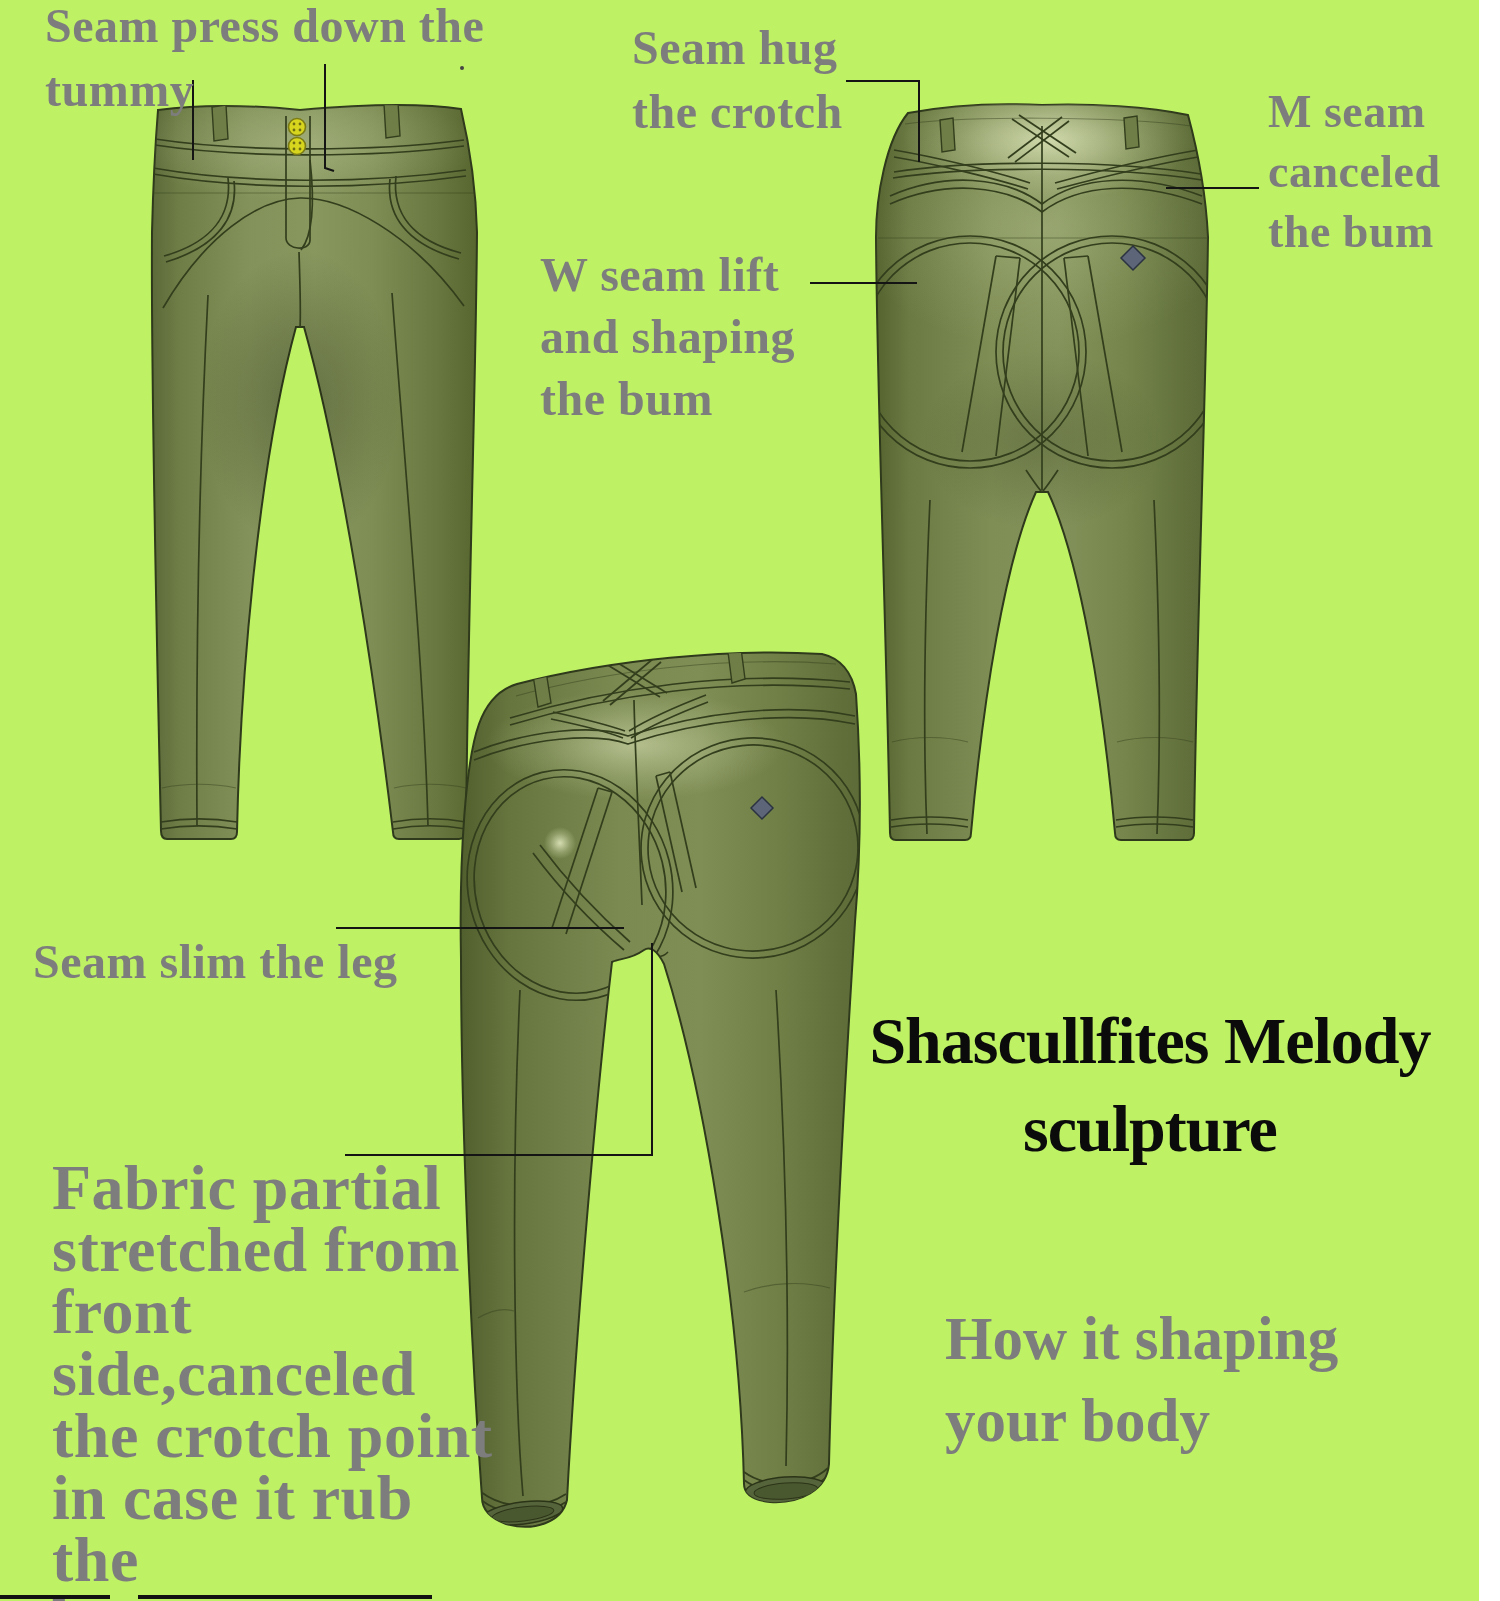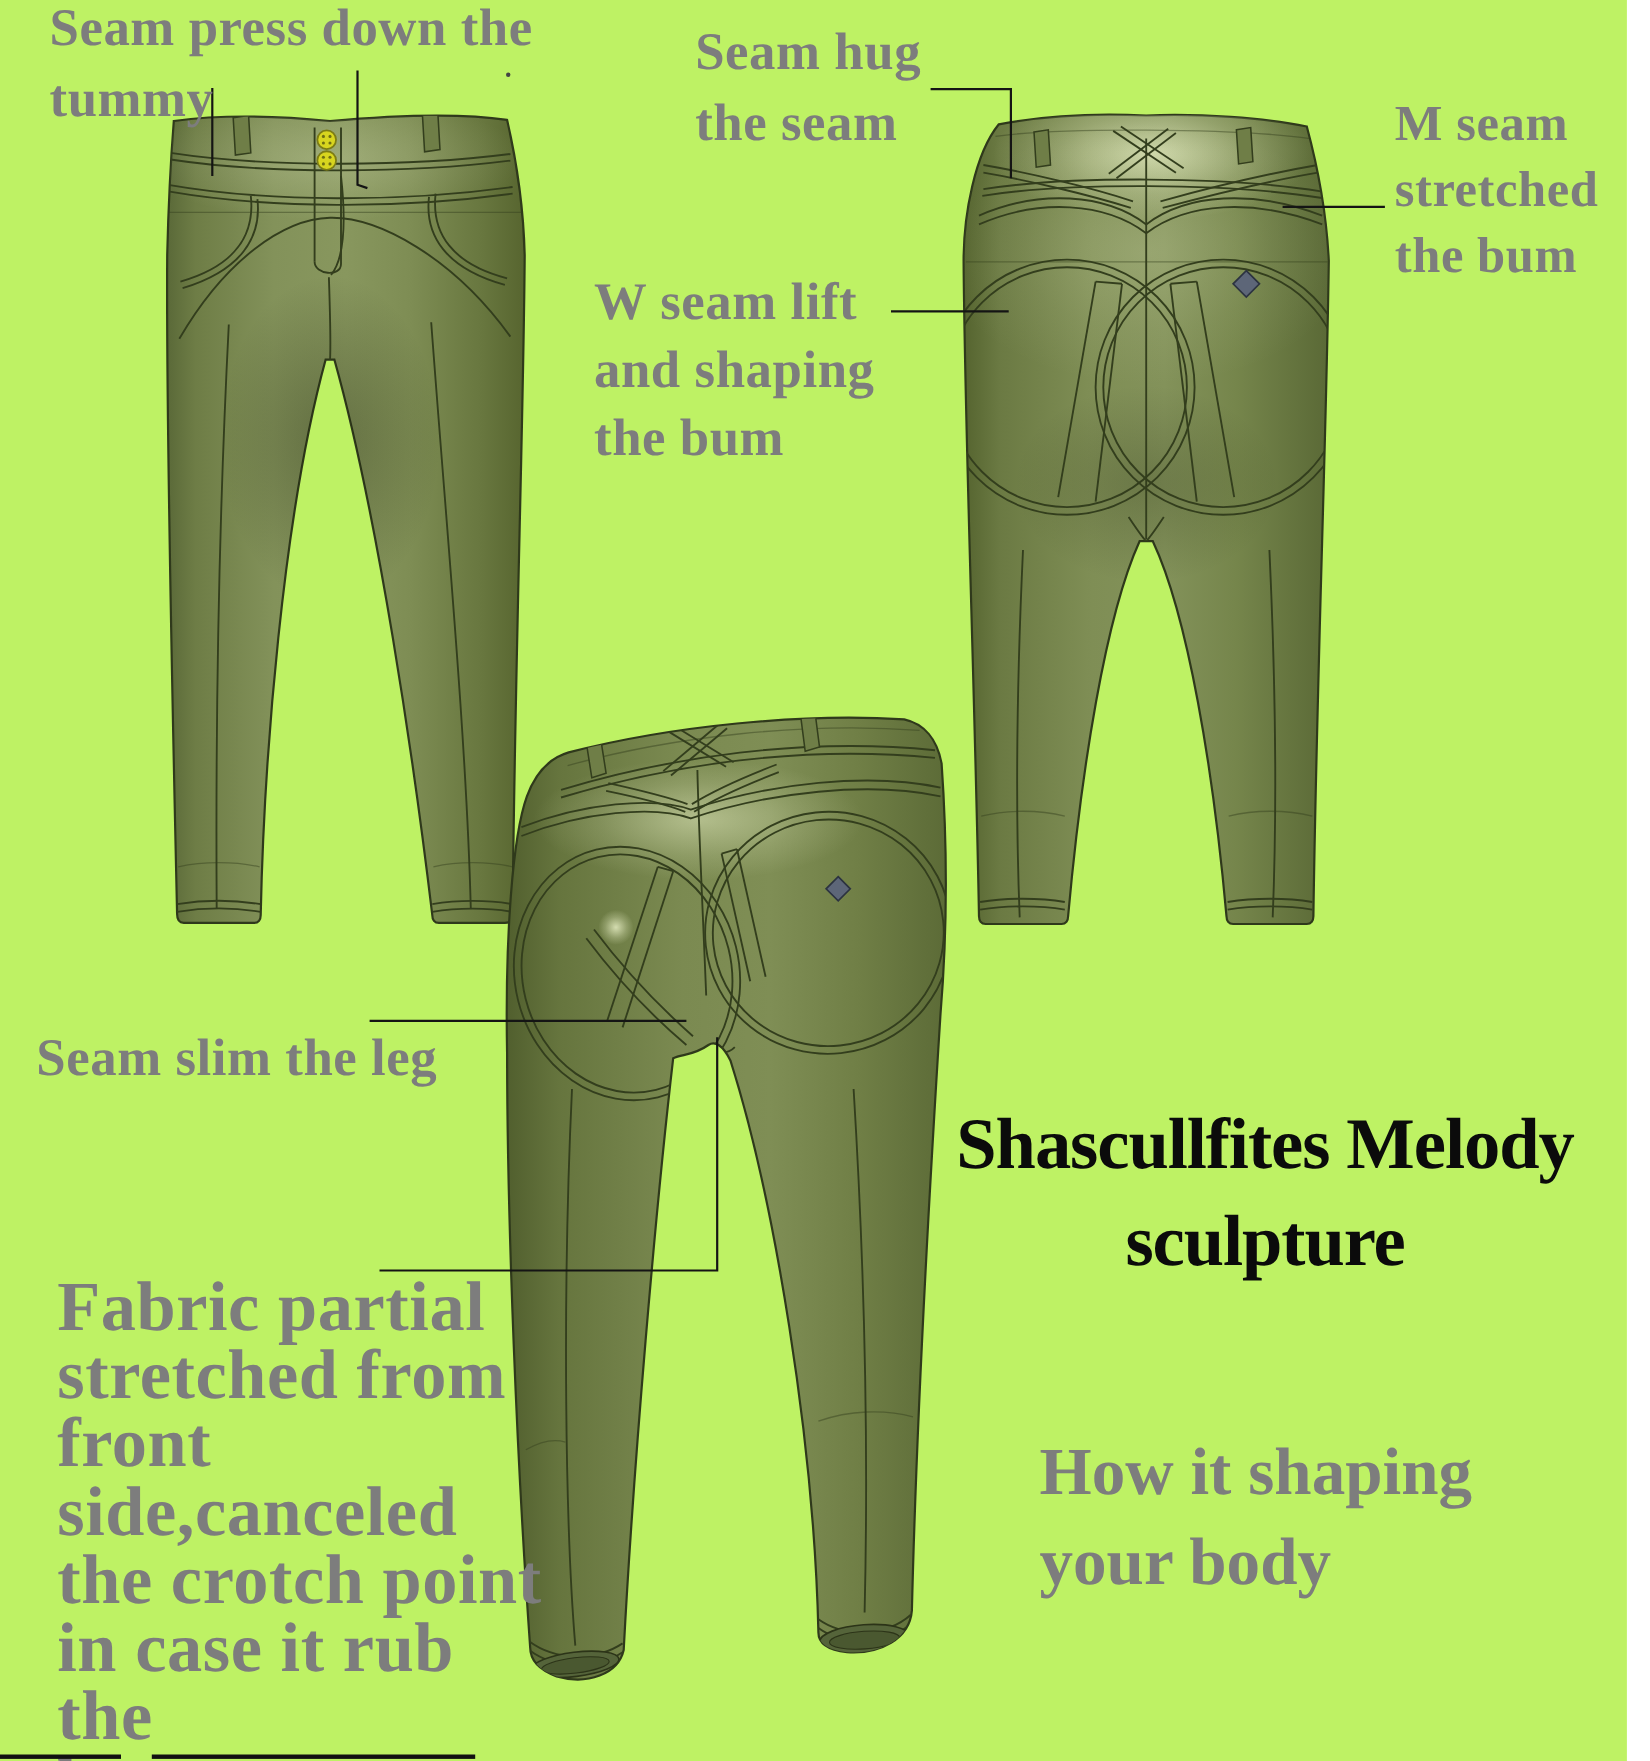--- a/index.html
+++ b/index.html
@@ -254,23 +254,23 @@
       <polyline points="1166,188 1259,188"></polyline>
       <polyline points="336,928 624,928"></polyline>
       <polyline points="345,1155 652,1155 652,943"></polyline>
     </g>
     <circle cx="462" cy="68" r="2" fill="#444"></circle>
   </svg>
 
   <div class="ann" style="left:45px;top:-6px">Seam press down the
 tummy</div>
   <div class="ann" style="left:632px;top:16px">Seam hug
-the seam</div>
+the crotch</div>
   <div class="ann ann-mseam" style="left:1268px;top:82px">M seam
-stretched
+canceled
 the bum</div>
   <div class="ann ann-wseam" style="left:540px;top:244px">W seam lift
 and shaping
 the bum</div>
   <div class="ann" style="left:33px;top:930px">Seam slim the leg</div>
   <div class="ann ann-fabric" style="left:52px;top:1157px">Fabric partial
 stretched from
 front side,canceled
 the crotch point
 in case it rub the

